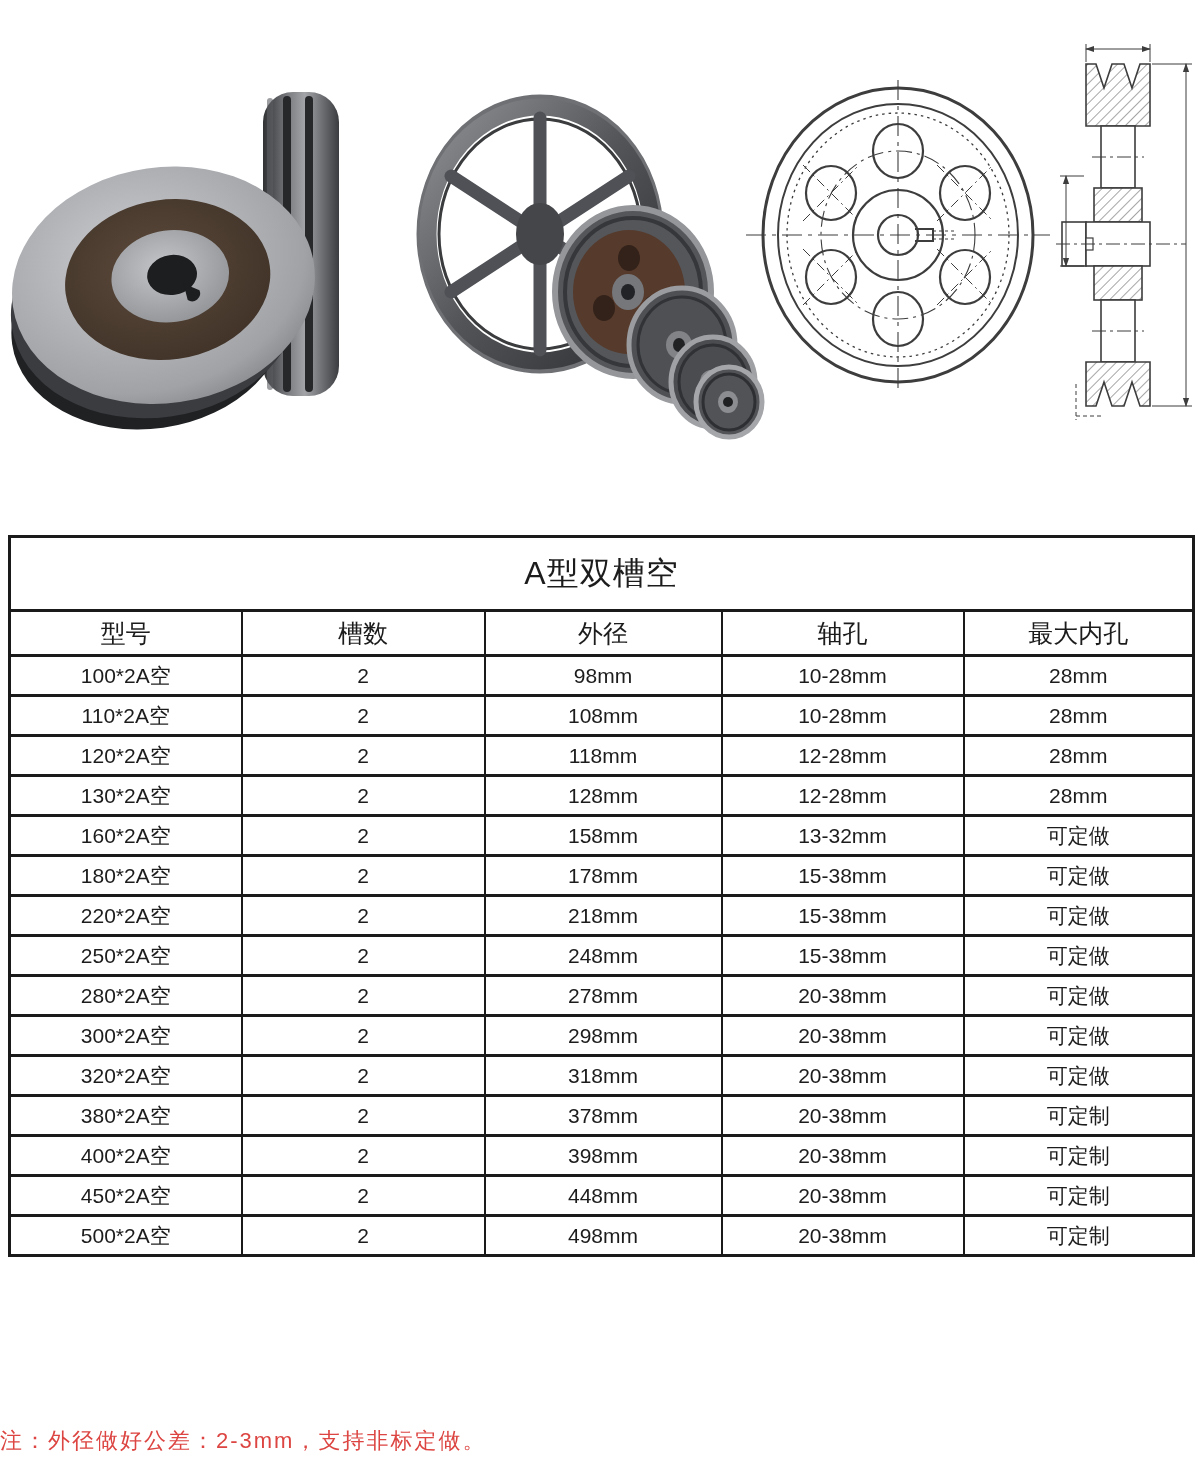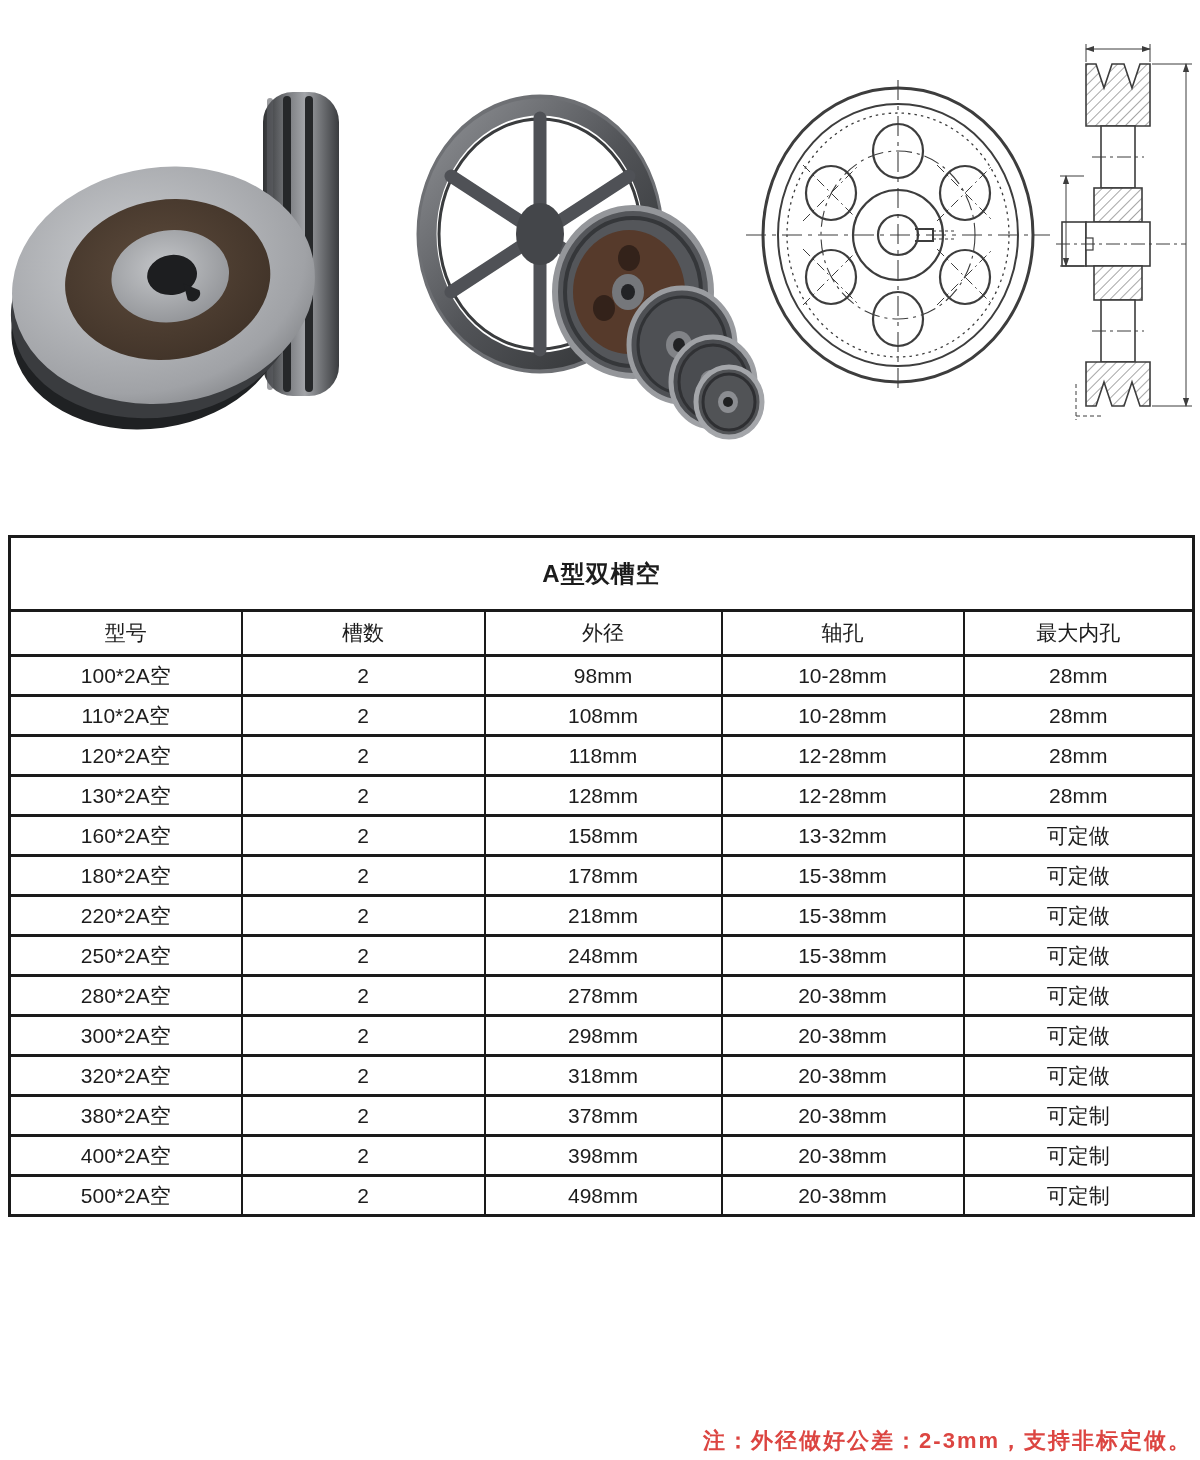--- a/index.html
+++ b/index.html
@@ -19,30 +19,30 @@
   table.spec { border-collapse: collapse; width: 1184px; table-layout: fixed;
                border: 3px solid #1a1a1a; }
   table.spec th, table.spec td {
     border: 2px solid #1a1a1a;
     border-top-width: 3px; border-bottom-width: 3px;
     text-align: center; vertical-align: middle;
     color: #1c1c1c; background: #ffffff;
   }
   th.tbl-title {
     background: #c7c7c7; height: 74px;
-    font-size: 24px; font-weight: 700; letter-spacing: 1px; color: #111;
+    font-size: 32px; font-weight: 400; letter-spacing: 1px; color: #111;
   }
-  tr.cols th { height: 45px; font-size: 21px; font-weight: 400; }
+  tr.cols th { height: 45px; font-size: 25px; font-weight: 400; }
   tbody td { height: 40px; font-size: 21px; font-weight: 400; }
 
   
   .note {
     position: absolute; left: 0; top: 1426px; width: 1192px;
-    text-align: right; font-size: 22px; letter-spacing: 2px;
-    color: #dc4541; font-weight: 700;
+    font-size: 22px; letter-spacing: 2px;
+    color: #dc4541; font-weight: 400;
   }
 
   svg { overflow: visible; }
   .ln { fill: none; stroke: #3d3d3d; }
 </style>
 </head>
 <body>
 
 <div class="gallery">
 
@@ -322,20 +322,27 @@
           <td>可定制</td>
         </tr>
         <tr>
           <td>400*2A空</td>
           <td>2</td>
           <td>398mm</td>
           <td>20-38mm</td>
           <td>可定制</td>
         </tr>
         <tr>
+          <td>450*2A空</td>
+          <td>2</td>
+          <td>448mm</td>
+          <td>20-38mm</td>
+          <td>可定制</td>
+        </tr>
+        <tr>
           <td>500*2A空</td>
           <td>2</td>
           <td>498mm</td>
           <td>20-38mm</td>
           <td>可定制</td>
         </tr>
       </tbody>
   </table>
 </div>
 

